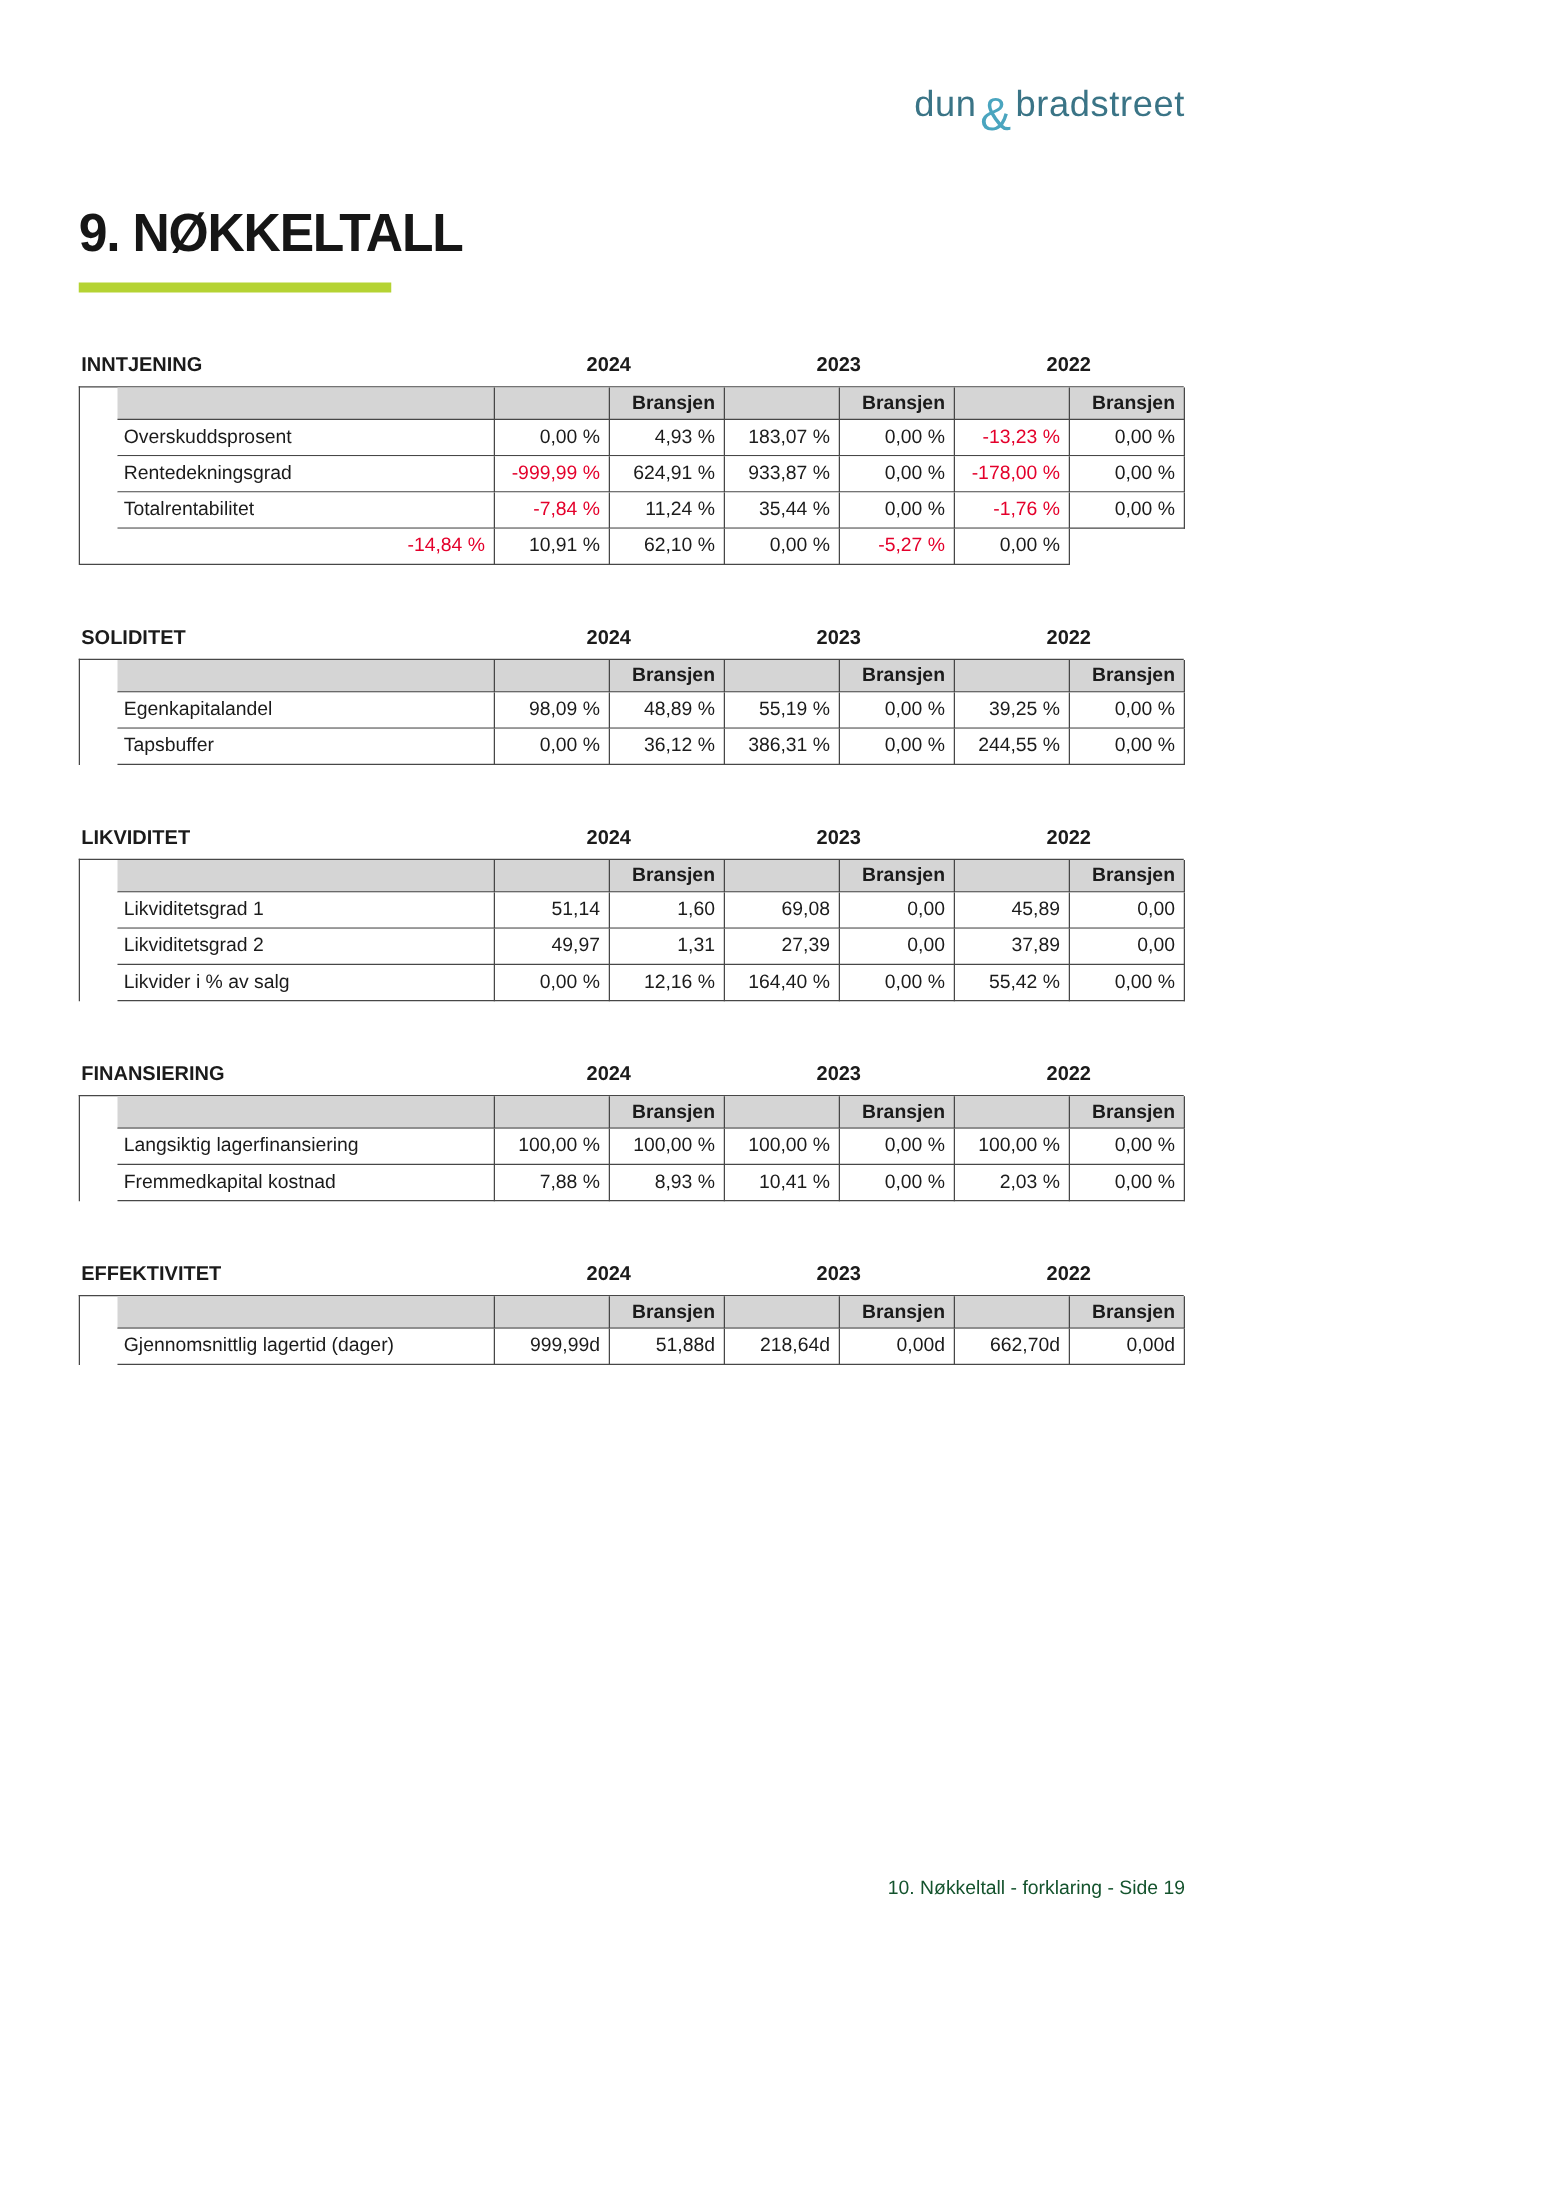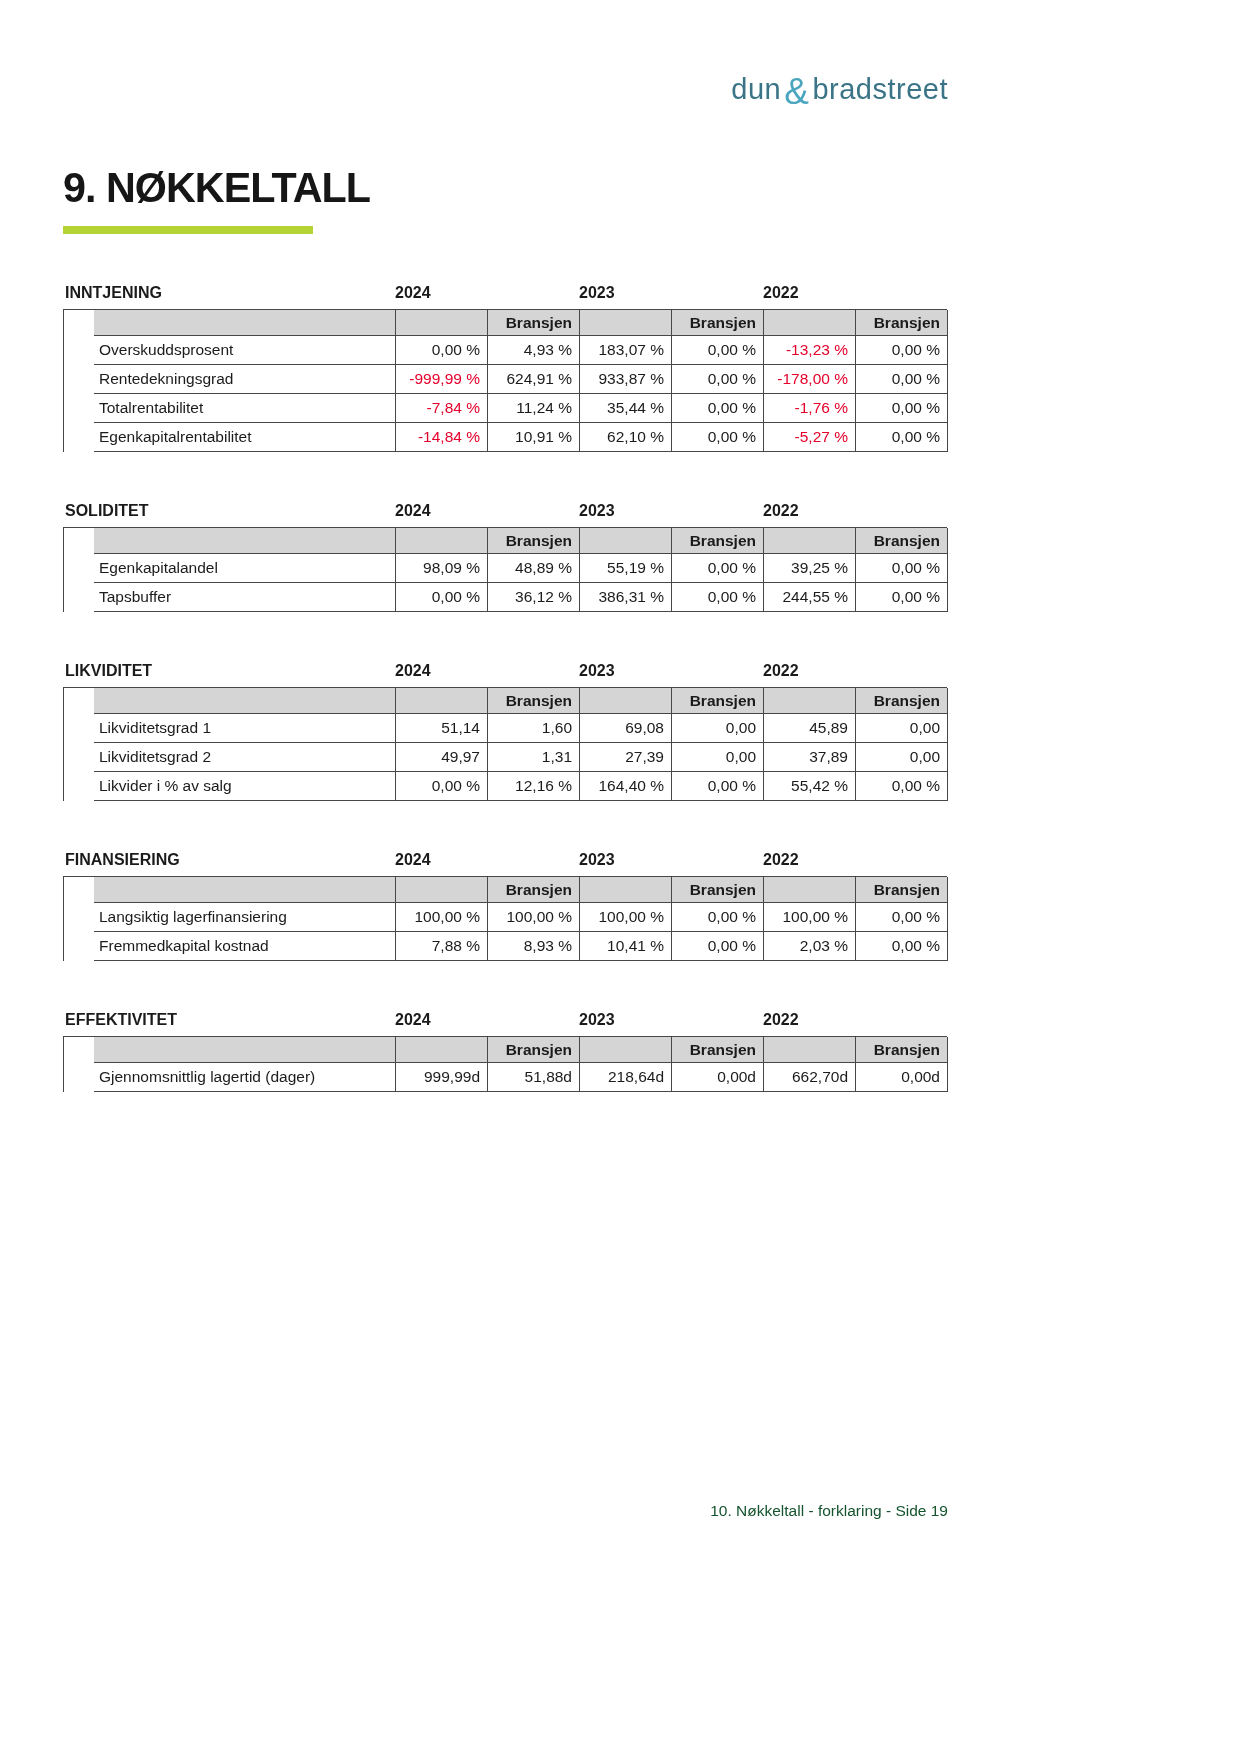--- a/index.html
+++ b/index.html
@@ -23,21 +23,21 @@
     height: 1754px;
     background: #ffffff;
     overflow: hidden;
   }
   
   .logo {
     position: absolute;
     top: 68px;
     right: 293px;
     display: flex;
-    align-items: center;
+    align-items: flex-start;
     color: var(--logo-teal);
     font-size: 29px;
     font-weight: 500;
     letter-spacing: 0.5px;
   }
   .logo .amp {
     color: var(--logo-amp);
     font-size: 37px;
     font-weight: 400;
     margin: 0 3px;
@@ -69,21 +69,21 @@
   }
   .kpi-section { margin-top: 50px; }
   .caption-row {
     display: grid;
     grid-template-columns: 332px 184px 184px 184px;
     font-weight: bold;
     font-size: 16px;
     margin-bottom: 7px;
   }
   .cap-title { padding-left: 2px; }
-  .cap-year { text-align: left; }
+  .cap-year { text-align: center; }
   .table {
     border-top: 1px solid var(--line);
     border-left: 1px solid var(--line);
   }
   .tr {
     display: grid;
     grid-template-columns: 332px 92px 92px 92px 92px 92px 92px;
   }
   .td {
     box-sizing: border-box;
@@ -167,21 +167,20 @@
         <div class="tr">
           <div class="td label">Totalrentabilitet</div>
           <div class="td val neg">-7,84 %</div>
           <div class="td val">11,24 %</div>
           <div class="td val">35,44 %</div>
           <div class="td val">0,00 %</div>
           <div class="td val neg">-1,76 %</div>
           <div class="td val">0,00 %</div>
         </div>
         <div class="tr">
-          <div class="td label">Egenkapitalrentabilitet</div>
           <div class="td val neg">-14,84 %</div>
           <div class="td val">10,91 %</div>
           <div class="td val">62,10 %</div>
           <div class="td val">0,00 %</div>
           <div class="td val neg">-5,27 %</div>
           <div class="td val">0,00 %</div>
         </div>
       </div>
     </section>
 

